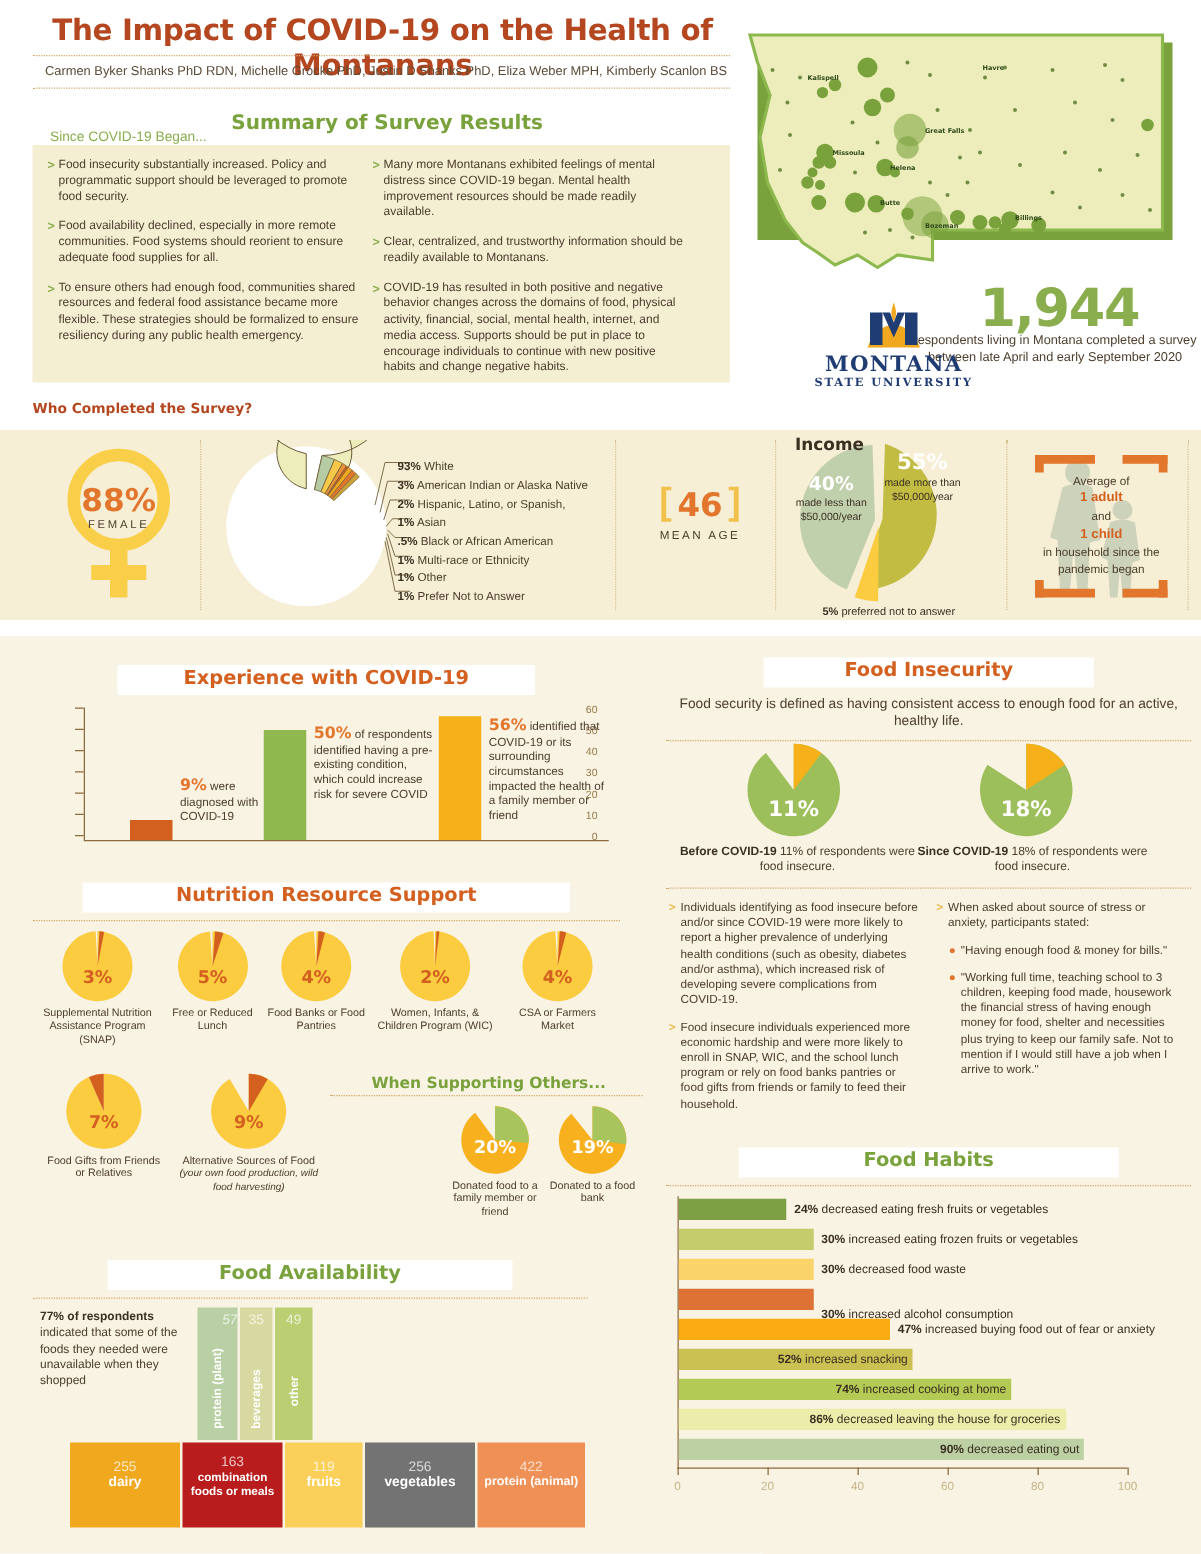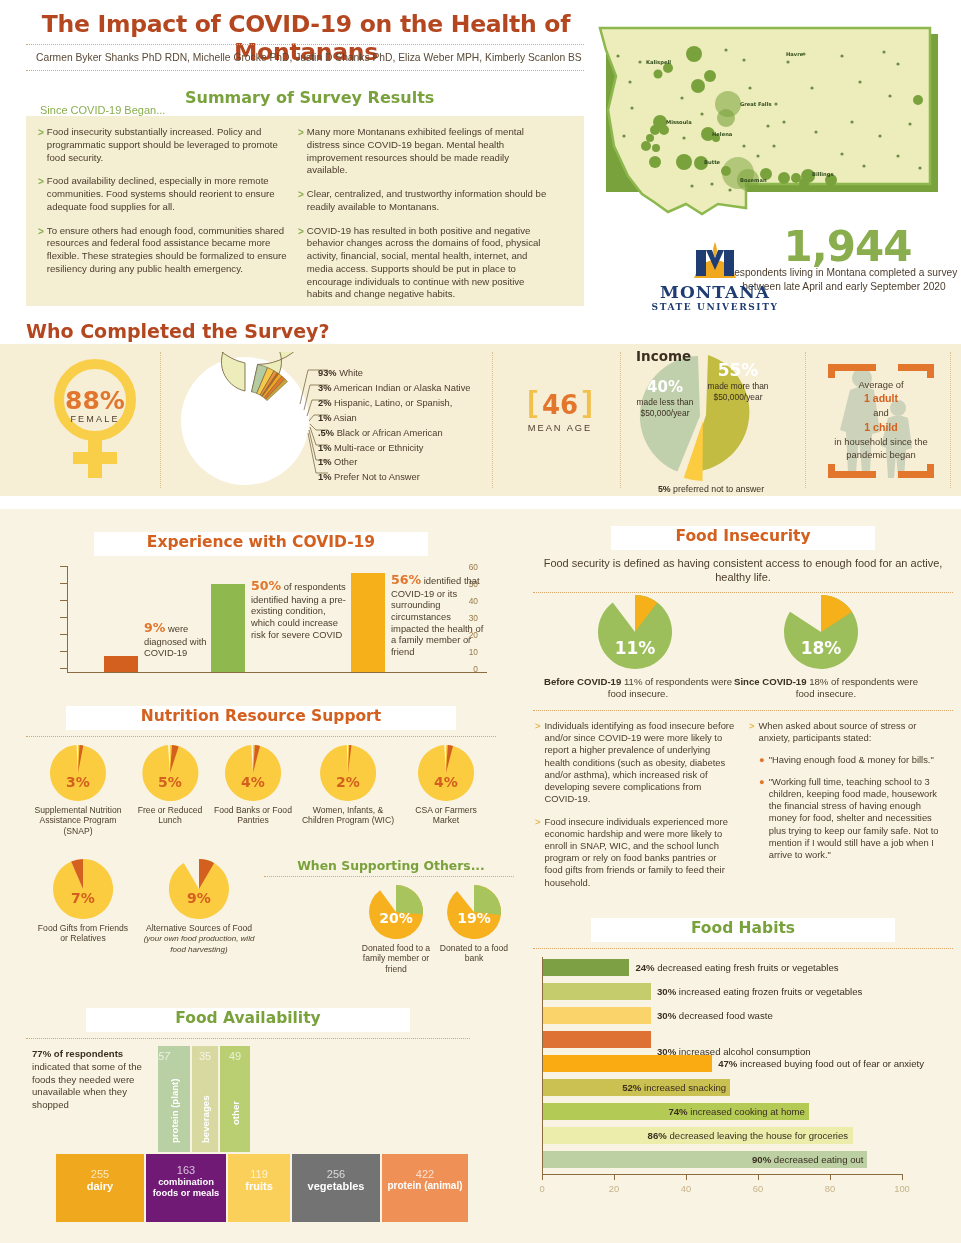--- a/index.html
+++ b/index.html
@@ -61,21 +61,21 @@
     position:absolute; left:730px; top:266px; width:228px;
     text-align:center; font-size:10.2px; line-height:1.35; color:#4c3d2c;
   }
   .msu-logo { position:absolute; left:640px; top:240px; width:150px; height:78px; text-align:center; }
   .msu-name { font-size:17px; font-weight:bold; color:#1f3c73; letter-spacing:1px; font-family:"DejaVu Serif", serif; }
   .msu-sub { font-size:9px; font-weight:bold; color:#1f3c73; letter-spacing:1.6px; font-family:"DejaVu Serif", serif; }
 
   
   .who-title {
     position:absolute; left:26px; top:320px;
-    font-size:19px; font-weight:bold; color:#b4471f;
+    font-size:11px; font-weight:bold; color:#b4471f;
     font-family:"DejaVu Sans", sans-serif;
   }
   .female-badge { position:absolute; left:40px; top:358px; width:110px; height:125px; }
   .fem-pct { position:absolute; left:0; top:28px; width:110px; text-align:center;
      font-size:25px; font-weight:bold; color:#e2762d; font-family:"DejaVu Sans", sans-serif; }
   .fem-lbl { position:absolute; left:0; top:56px; width:110px; text-align:center;
      font-size:9px; letter-spacing:2.2px; color:#4c3d2c; }
 
   .vdiv { position:absolute; top:352px; height:136px; border-left:1.5px dotted #d6c28f; }
 
@@ -614,37 +614,37 @@
       <div class="wbg" style="left:60px;right:60px;"></div>
       <div class="txt" style="color:#7aa23c;">Food Availability</div>
     </div>
     <div class="dotrule" style="margin-top:0;"></div>
 
     <div class="fa-note">
       <b>77% of respondents</b><span> indicated that some of the foods they needed were unavailable when they shopped</span>
     </div>
 
     <div class="tm" style="left:132px; top:38px; width:32px; height:106px; background:#b9cfa4;">
-      <div class="num" style="text-align:left; padding-top:4px;font-style:italic;">57</div>
+      <div class="num" style="text-align:right; padding-top:4px;font-style:italic;">57</div>
       <div class="tm-v lbl" style="margin:3px auto 0; height:78px;">protein (plant)</div>
     </div>
     <div class="tm" style="left:166px; top:38px; width:26px; height:106px; background:#d7d9a0;">
       <div class="num" style="text-align:center; padding-top:4px;">35</div>
       <div class="tm-v lbl" style="margin:3px auto 0; height:78px;">beverages</div>
     </div>
     <div class="tm" style="left:194px; top:38px; width:30px; height:106px; background:#b9cf72;">
       <div class="num" style="text-align:center; padding-top:4px;">49</div>
       <div class="tm-v lbl" style="margin:3px auto 0; height:60px;">other</div>
     </div>
 
     <div class="tm" style="left:30px; top:146px; width:88px; height:68px; background:#f0a81e; text-align:center; padding-top:14px;">
       <div class="num">255</div>
       <div class="lbl" style="font-size:11px;">dairy</div>
     </div>
-    <div class="tm" style="left:120px; top:146px; width:80px; height:68px; background:#701a75; text-align:center; padding-top:10px;">
+    <div class="tm" style="left:120px; top:146px; width:80px; height:68px; background:#b91c1c; text-align:center; padding-top:10px;">
       <div class="num">163</div>
       <div class="lbl" style="font-size:9.4px; line-height:1.18;">combination foods or meals</div>
     </div>
     <div class="tm" style="left:202px; top:146px; width:62px; height:68px; background:#fbd05a; text-align:center; padding-top:14px;">
       <div class="num">119</div>
       <div class="lbl" style="font-size:11px;">fruits</div>
     </div>
     <div class="tm" style="left:266px; top:146px; width:88px; height:68px; background:#737373; text-align:center; padding-top:14px;">
       <div class="num">256</div>
       <div class="lbl" style="font-size:11px;">vegetables</div>

